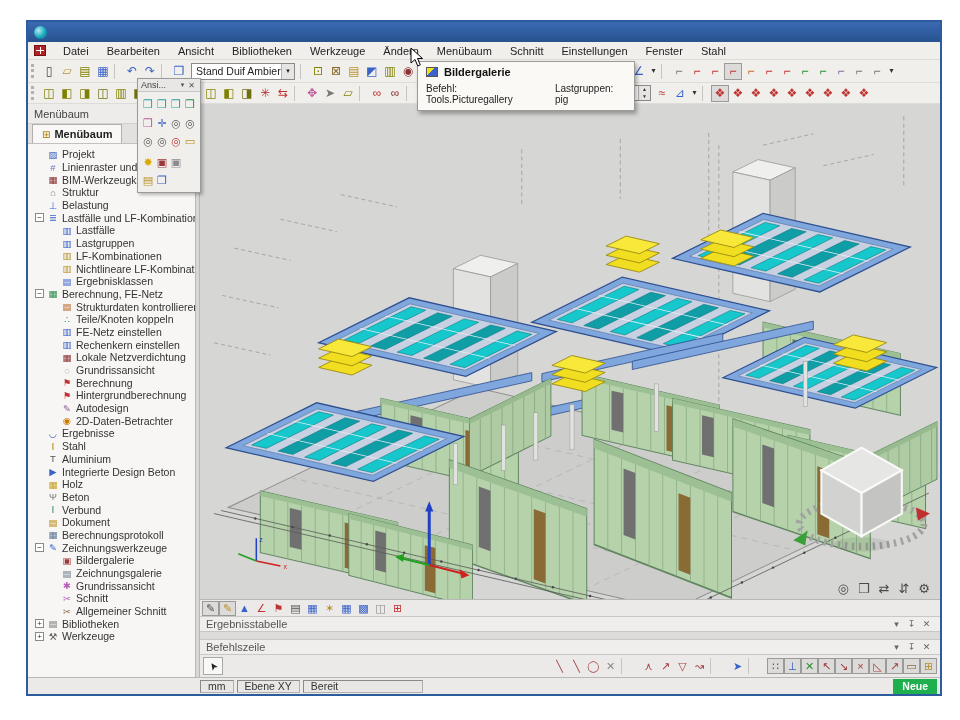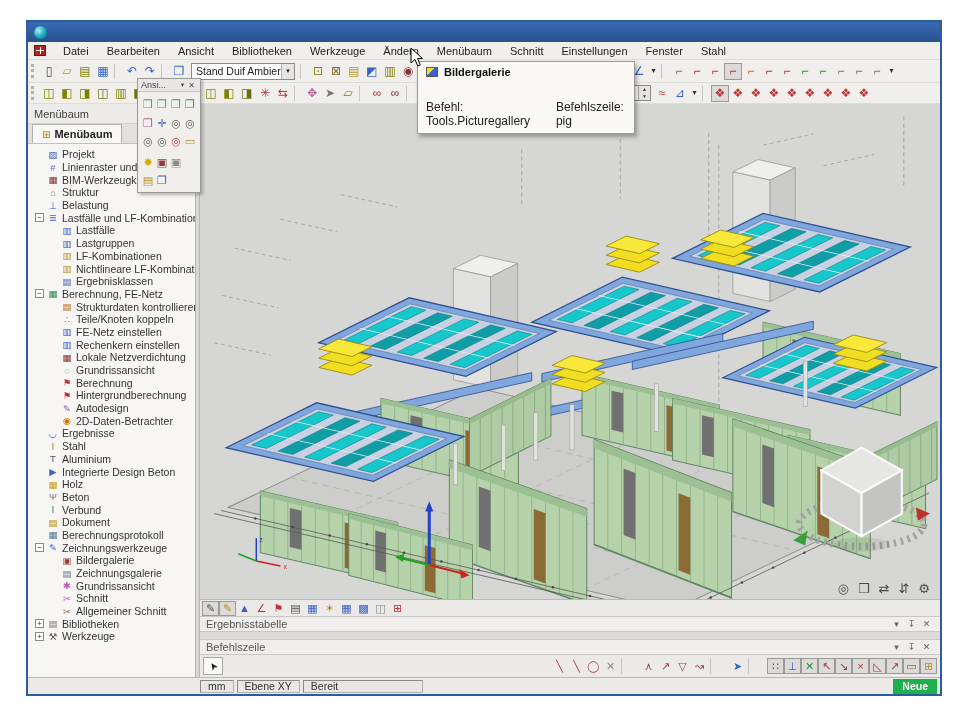--- a/index.html
+++ b/index.html
@@ -85,21 +85,21 @@
   .pal-head { height:13px; display:flex; align-items:center; font-size:9px; color:#444; padding:0 3px; background:#e8e7e5; border-bottom:1px solid #c8c7c5; }
   .pal-head .pb { margin-left:auto; font-size:7px; padding:0 2px; color:#555; }
   .pal-head .px { font-size:8px; padding:0 2px; color:#555; }
   .pal-body { padding:2px 1px 3px 3px; }
   .pi { display:inline-flex; width:14px; height:16px; align-items:center; justify-content:center; font-size:11px; }
 
   
   .tooltip { position:absolute; left:417px; top:61px; width:218px; background:#fbf9f5; border:1px solid #9a9a98; box-shadow:2px 3px 4px rgba(0,0,0,0.3); z-index:6; padding:4px 8px 5px; }
   .tt-row1 { display:flex; align-items:center; gap:6px; font-size:11px; font-weight:bold; color:#111; }
   .tt-pic { width:12px; height:10px; background:linear-gradient(135deg,#f2df1f 0 40%,#3a62c8 40% 100%); border:1px solid #555; flex:none; }
-  .tt-row2 { display:flex; gap:14px; font-size:12px; color:#222; margin-top:22px; }
+  .tt-row2 { display:flex; gap:14px; font-size:10px; color:#222; margin-top:5px; }
 
   .cursorarrow { position:absolute; left:410px; top:47px; z-index:7; }
 </style>
 </head>
 <body>
 
 <div class="page">
   <div class="window">
 
     <div class="titlebar">
@@ -806,21 +806,21 @@
     <span class="pi" style="color: rgb(42, 160, 160);">❒</span><span class="pi" style="color: rgb(42, 160, 160);">❒</span><span class="pi" style="color: rgb(42, 160, 160);">❒</span><span class="pi" style="color: rgb(42, 143, 90);">❒</span><span class="pi" style="color: rgb(192, 90, 154);">❒</span><span class="pi" style="color: rgb(58, 98, 200);">✛</span><span class="pi" style="color: rgb(85, 85, 85);">◎</span><span class="pi" style="color: rgb(85, 85, 85);">◎</span><span class="pi" style="color: rgb(85, 85, 85);">◎</span><span class="pi" style="color: rgb(85, 85, 85);">◎</span><span class="pi" style="color: rgb(192, 51, 51);">◎</span><span class="pi" style="color: rgb(184, 147, 42);">▭</span><span class="pi" style="color: rgb(216, 168, 0);">✸</span><span class="pi" style="color: rgb(154, 58, 58);">▣</span><span class="pi" style="color: rgb(138, 138, 138);">▣</span><span class="pi sp"></span><span class="pi" style="color: rgb(184, 147, 42);">▤</span><span class="pi" style="color: rgb(58, 98, 200);">❐</span></div>
   </div>
 
   <div class="tooltip">
     <div class="tt-row1">
       <span class="tt-pic"></span>
       <span>Bildergalerie</span>
     </div>
     <div class="tt-row2">
       <span>Befehl: Tools.Picturegallery</span>
-      <span>Befehlszeile: pig</span>
+      <span>Lastgruppen: pig</span>
     </div>
   </div>
 
   <div class="cursorarrow">
     <svg width="15" height="21" viewBox="0 0 15 21">
       <path d="M1,1 L1,16 L5,12.5 L7.8,19 L10.3,17.9 L7.5,11.5 L12.5,11.5 Z" fill="#ffffff" stroke="#000000" stroke-width="1"></path>
     </svg>
   </div>
 </div>
 

